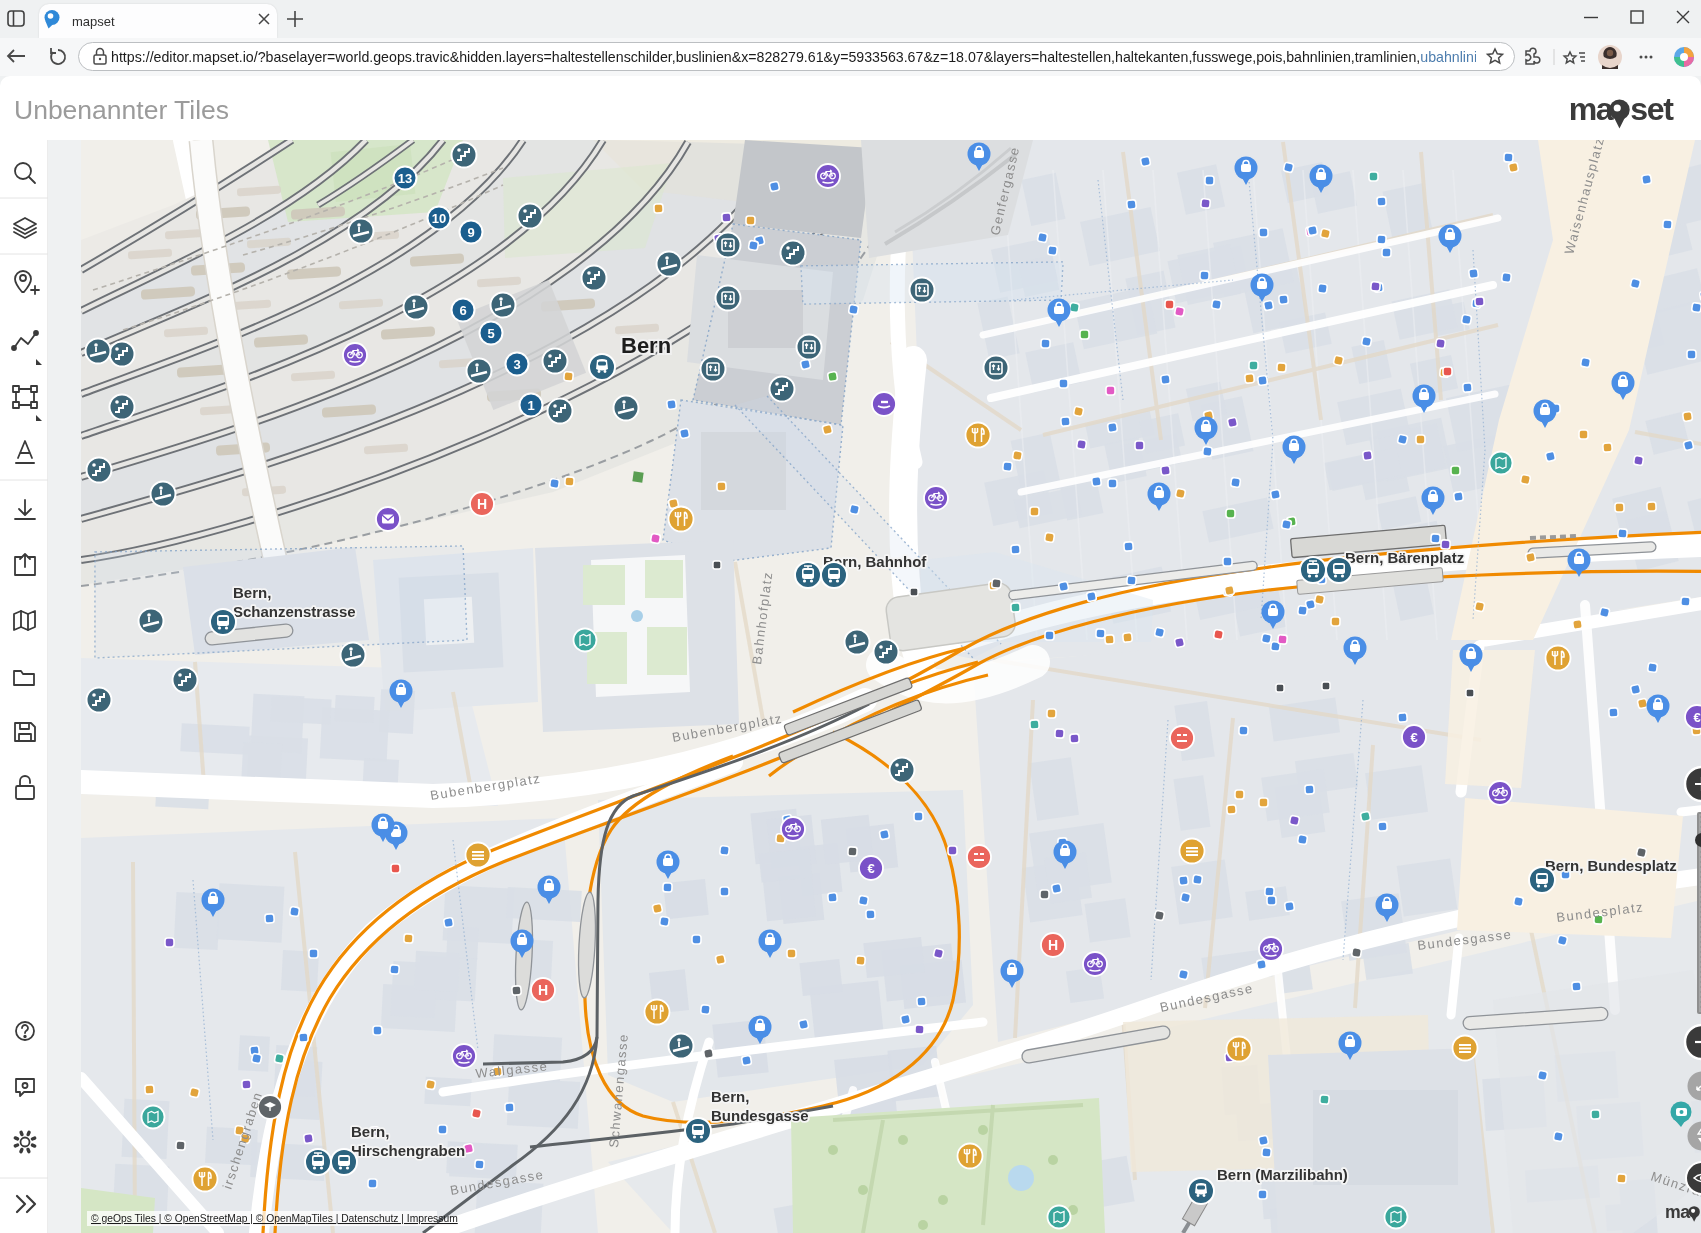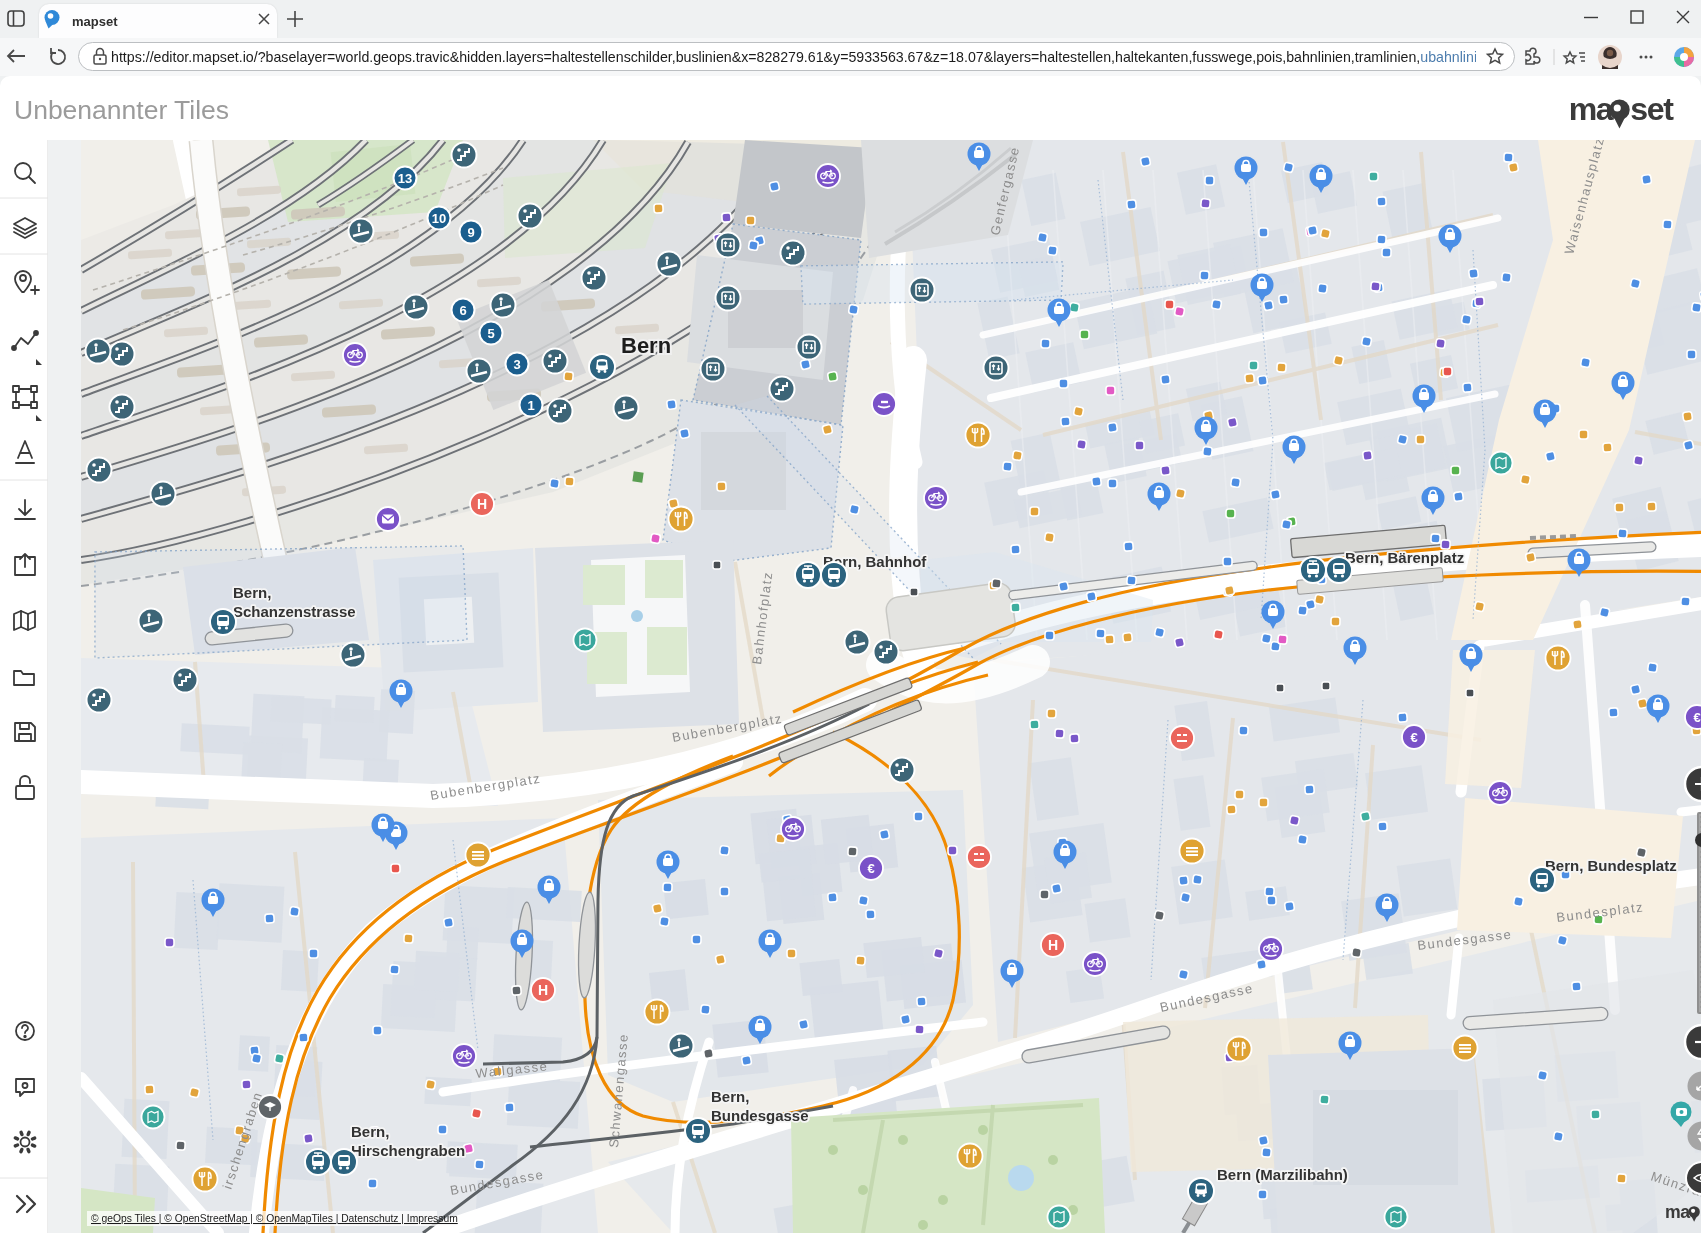--- a/index.html
+++ b/index.html
@@ -1,15 +1,15 @@
 <!DOCTYPE html>
 <html><head><meta charset="utf-8"><style>
 * { margin:0; padding:0; box-sizing:border-box; }
 body { width:1701px; height:1233px; overflow:hidden; font-family:"Liberation Sans", sans-serif; background:#eff1f2; position:relative; }
-.tabbar { position:absolute; left:0; top:0; width:100%; height:38px; background:#eff1f2;font-weight:bold; }
+.tabbar { position:absolute; left:0; top:0; width:100%; height:38px; background:#eff1f2; }
 .tab { position:absolute; left:39px; top:4px; width:238px; height:34px; background:#fdfdfe; border-radius:10px 10px 0 0; box-shadow:0 0 2px rgba(0,0,0,0.12); }
 .toolbar { position:absolute; left:0; top:38px; width:100%; height:38px; background:#f6f7f8; }
 .urlpill { position:absolute; left:78px; top:4px; width:1437px; height:29px; background:#fff; border:1px solid #bcbfc2; border-radius:15px; }
 .urltext { position:absolute; left:32px; top:6px; font-size:14.2px; color:#1c1c1c; white-space:nowrap; overflow:hidden; width:1365px; }
 .header { position:absolute; left:0; top:76px; width:100%; height:64px; background:#fff; border-radius:10px 10px 0 0; }
 .title { position:absolute; left:14px; top:19px; font-size:26.5px; color:#9b9b9b; }
 .logo { position:absolute; right:14px; top:16px; }
 .sidebar { position:absolute; left:0; top:140px; width:48px; height:1093px; background:#fff; border-right:1px solid #ececec; }
 .mapwrap { position:absolute; left:48px; top:140px; width:1653px; height:1093px; overflow:hidden;margin-left:33px; }
 </style></head><body>

